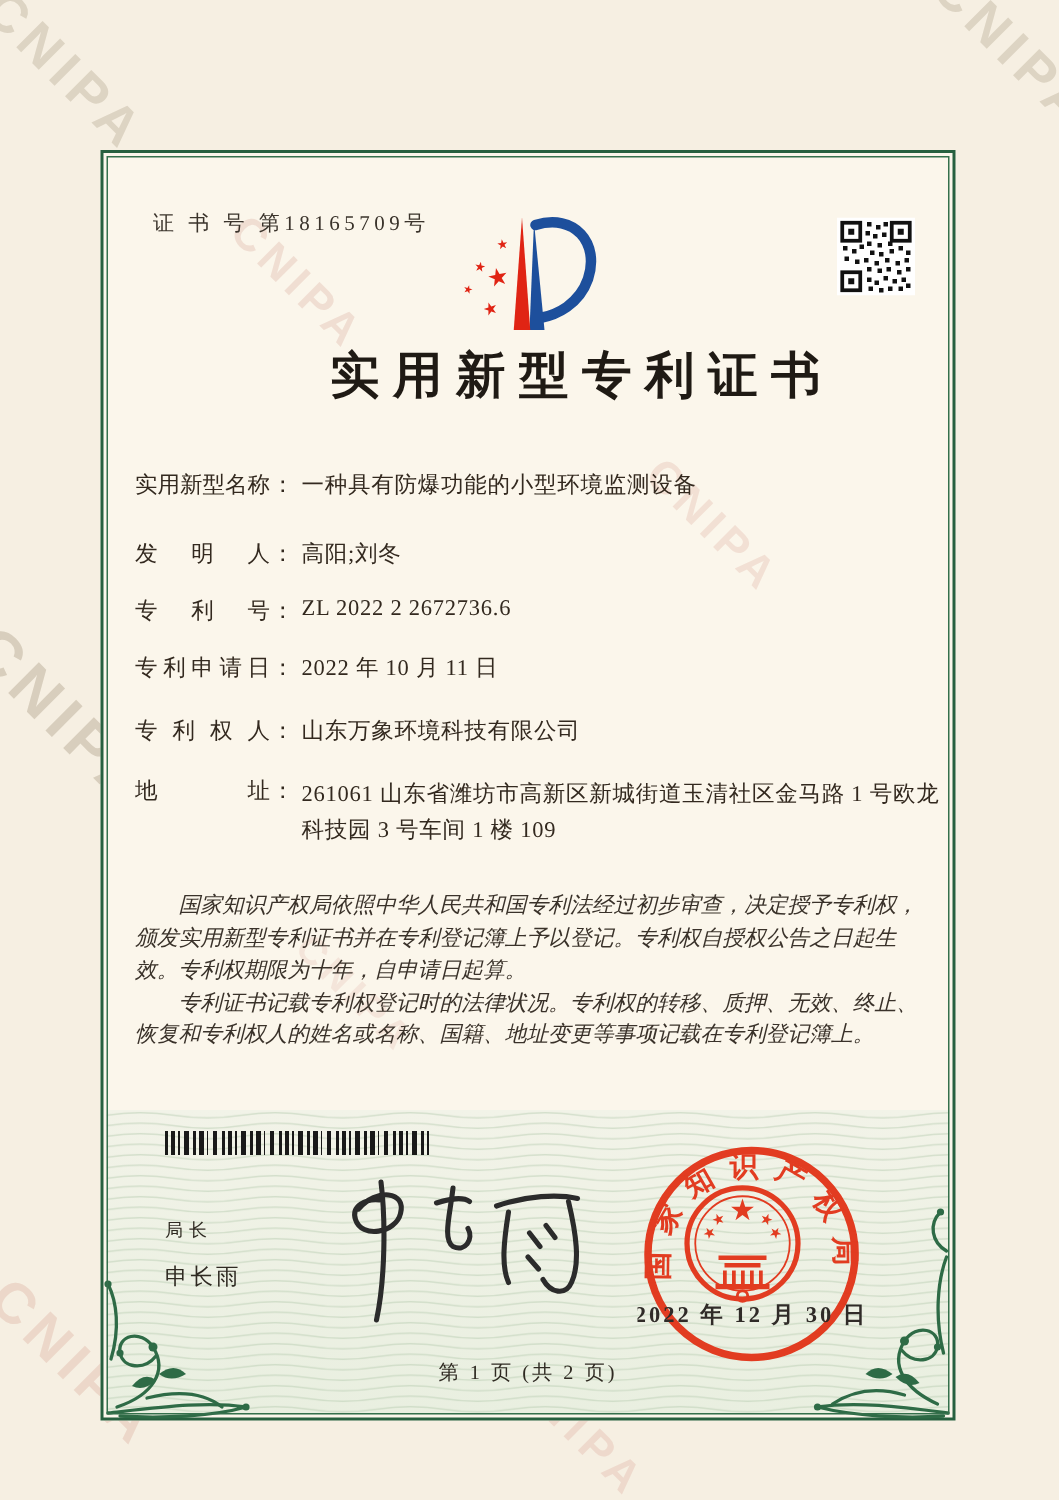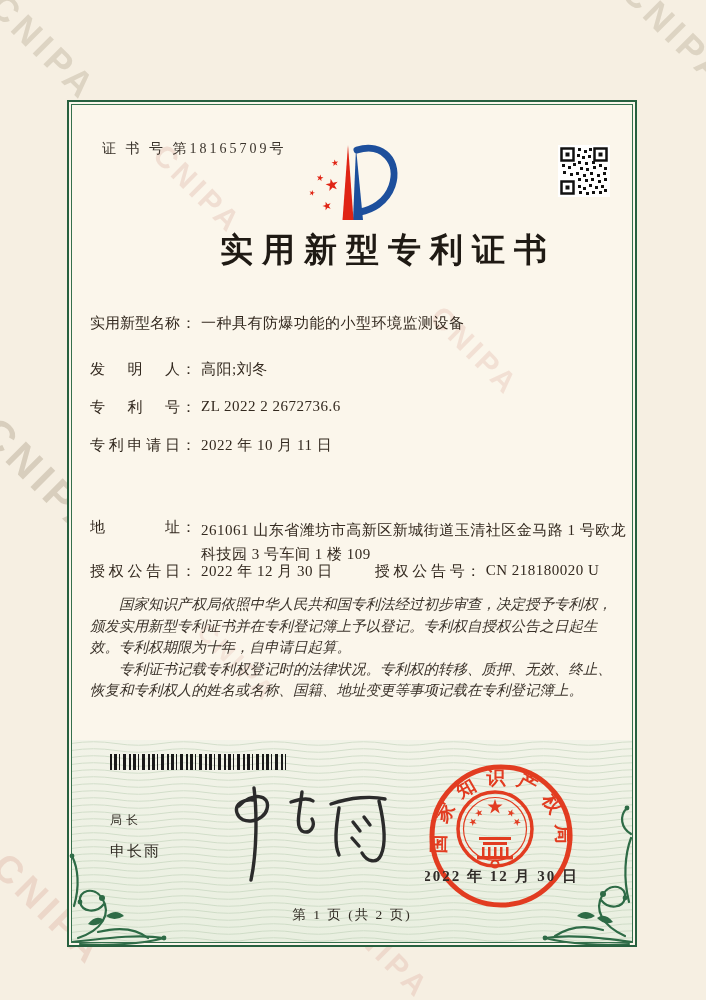--- a/index.html
+++ b/index.html
@@ -175,25 +175,25 @@
     </div>
     <div class="frow r2">
       <span class="flabel">发明人</span><span class="fcolon">：</span><span class="fval">高阳;刘冬</span>
     </div>
     <div class="frow r3">
       <span class="flabel">专利号</span><span class="fcolon">：</span><span class="fval">ZL 2022 2 2672736.6</span>
     </div>
     <div class="frow r4">
       <span class="flabel">专利申请日</span><span class="fcolon">：</span><span class="fval">2022 年 10 月 11 日</span>
     </div>
+    <div class="frow r5">
+      <span class="flabel">专利权人</span><span class="fcolon">：</span><span class="fval">山东万象环境科技有限公司</span>
+    </div>
     <div class="frow r6">
       <span class="flabel">地址</span><span class="fcolon">：</span><span class="fval">261061 山东省潍坊市高新区新城街道玉清社区金马路 1 号欧龙科技园 3 号车间 1 楼 109</span>
-    </div>
-    <div class="frow r7">
-      <span class="pair1"><span class="flabel">授权公告日</span><span class="fcolon">：</span><span class="fval">2022 年 12 月 30 日</span></span><span class="pair2"><span class="flabel">授权公告号</span><span class="fcolon">：</span><span class="fval">CN 218180020 U</span></span>
     </div>
 
     <div class="body-text">
       <p>国家知识产权局依照中华人民共和国专利法经过初步审查，决定授予专利权，颁发实用新型专利证书并在专利登记簿上予以登记。专利权自授权公告之日起生效。专利权期限为十年，自申请日起算。</p>
       <p>专利证书记载专利权登记时的法律状况。专利权的转移、质押、无效、终止、恢复和专利权人的姓名或名称、国籍、地址变更等事项记载在专利登记簿上。</p>
     </div>
 
     <div class="barcode"></div>
 
     <div class="signer-role">局长</div>

